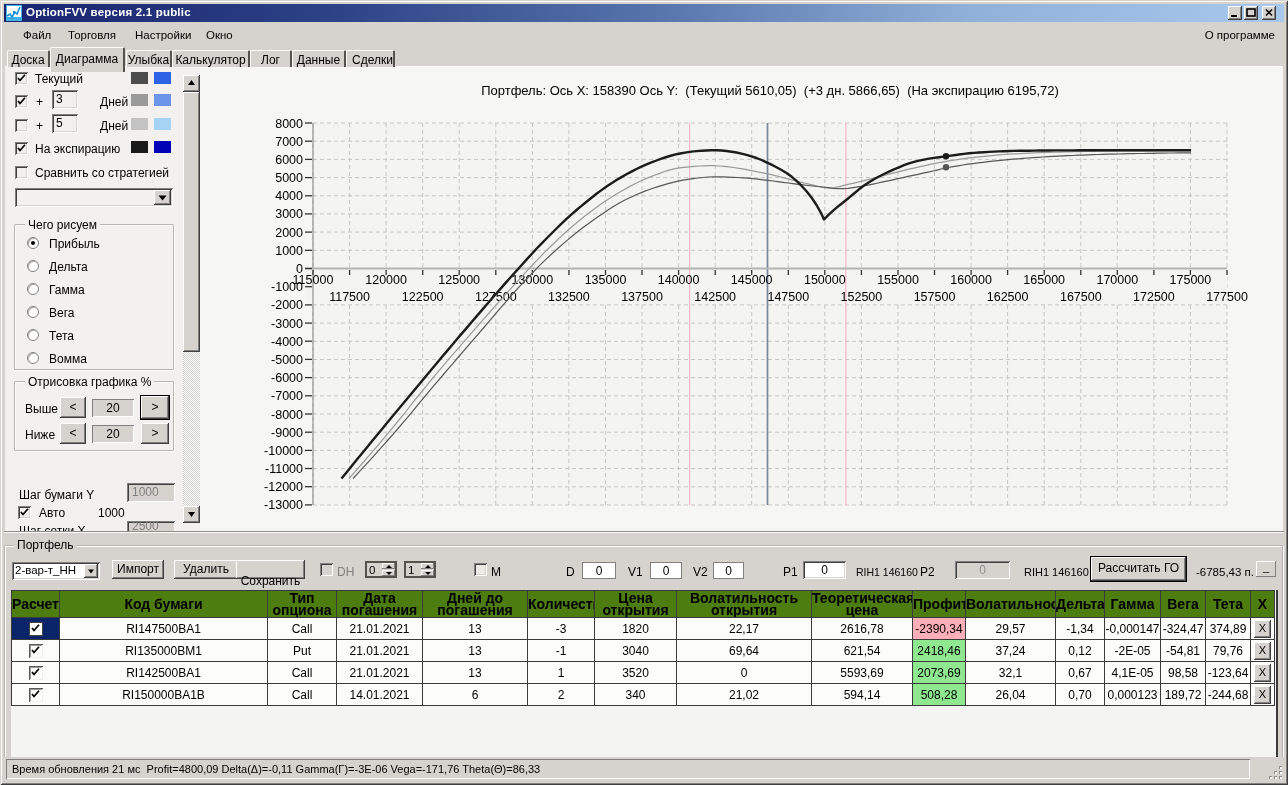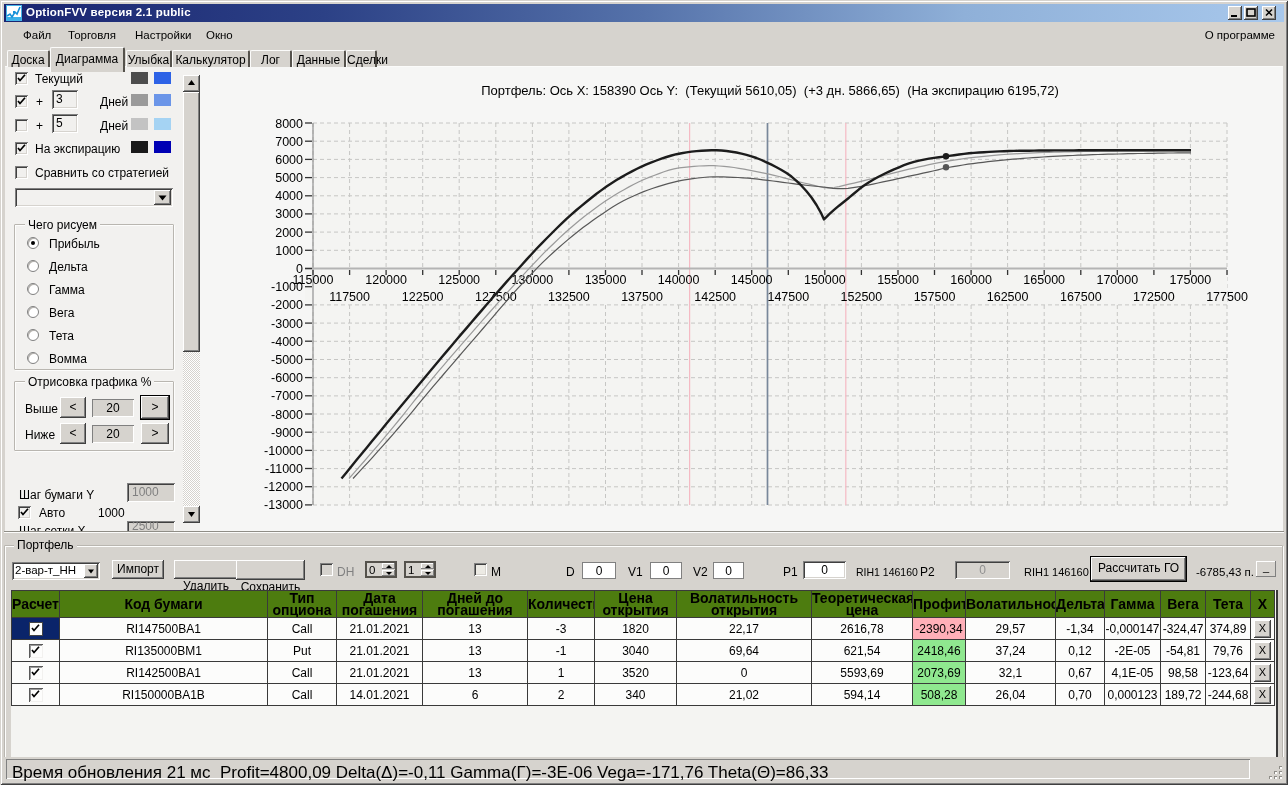--- a/index.html
+++ b/index.html
@@ -72,21 +72,21 @@
 #ptable td.neg { background:#ffafb8; }
 #ptable td.pos { background:#8fe88f; }
 .tcb { display:inline-block; position:relative; width:14px; height:14px; background:#fdfdfc; vertical-align:middle;
   box-shadow: inset 1px 1px 0 #5a5a5a, inset -1px -1px 0 #f2f1ef, inset 2px 2px 0 #9a9a9a; }
 .tcb svg { position:absolute; left:2px; top:2px; }
 td.selcell { background:#0a246a; }
 td.selcell .tcb { box-shadow: inset 0 0 0 1px #444; }
 .xbtn { display:inline-block; width:17px; height:18px; background:#d6d3ce; font-size:11px; line-height:17px;
   box-shadow: inset -1px -1px 0 #404040, inset 1px 1px 0 #fff, inset -2px -2px 0 #808080, inset 2px 2px 0 #d6d3ce; }
 #statusbar { position:absolute; left:4px; top:757px; width:1280px; height:24px; background:#d6d3ce; }
-.sbcell { position:absolute; left:2px; top:2px; width:1244px; height:20px; font-size:17px; padding:4px 0 0 6px;
+.sbcell { position:absolute; left:2px; top:2px; width:1244px; height:20px; font-size:11px; padding:4px 0 0 6px;
   color:#000; box-shadow: inset 1px 1px 0 #808080, inset -1px -1px 0 #fff; }
 .grip { position:absolute; right:2px; bottom:2px; width:13px; height:13px; }
 </style>
 </head>
 <body>
 <div id="win">
 
   <div id="titlebar">
     <svg class="ticon" viewBox="0 0 16 16">
       <rect x="0" y="0" width="16" height="16" fill="#45b4e8"></rect>
@@ -121,21 +121,21 @@
     <span class="mi" style="right:9px; white-space:nowrap;">О программе</span>
   </div>
 
   <div id="tabline"></div>
   <div class="tab" style="left:7px; width:43px;">Доска</div>
   <div class="tab sel" style="left:50px; width:75px;">Диаграмма</div>
   <div class="tab" style="left:126px; width:46px;">Улыбка</div>
   <div class="tab" style="left:172px; width:78px;">Калькулятор</div>
   <div class="tab" style="left:250px; width:42px;">Лог</div>
   <div class="tab" style="left:292px; width:54px;">Данные</div>
-  <div class="tab" style="left:346px; width:31px;">Сделки</div>
+  <div class="tab" style="left:346px; width:49px;text-align:right;">Сделки</div>
 
   <div id="leftpanel">
       <div id="lpin">
 
     <div class="cb" style="left:10px; top:1px;">
           <svg width="9" height="9">
             <path d="M1 4 L3 6.5 L8 0.8" stroke="#000" stroke-width="1.7" fill="none"></path>
           </svg>
         </div>
     <div class="lbl" style="left:30px; top:1px;">Текущий</div>
@@ -324,22 +324,22 @@
 
   <div id="portfolio">
     <div class="grp" style="left:4px; top:545px; width:1279px; height:213px; box-shadow:inset 1px 1px 0 #fdfdfc, 1px 1px 0 #fdfdfc;"></div>
     <div class="grplbl" style="left:14px; top:538px; background:#d6d3ce;">Портфель</div>
 
     <div class="efield" style="left:12px; top:562px; width:88px; height:18px; text-align:left; padding:2px 0 0 3px; font-size:11.5px;">2-вар-т_НН</div>
     <div class="btn" style="left:84px; top:564px; width:14px; height:14px;"><svg width="14" height="14">
           <path d="M4 5.5 L7 9.5 L10 5.5 Z" fill="#000"></path>
         </svg></div>
     <div class="btn" style="left:112px; top:560px; width:52px; height:19px; padding-top:2px;">Импорт</div>
-    <div class="btn" style="left:174px; top:560px; width:64px; height:19px; padding-top:19px;">Удалить</div>
-    <div class="btn" style="left:236px; top:560px; width:69px; height:19px; padding-top:20px;">Сохранить</div>
+    <div class="btn" style="left:174px; top:560px; width:64px; height:19px; padding-top:2px;">Удалить</div>
+    <div class="btn" style="left:236px; top:560px; width:69px; height:19px; padding-top:14px;">Сохранить</div>
     <div class="cb" style="left:320px; top:563px; background:#d6d3ce;"></div>
     <div class="lbl" style="left:337px; top:565px; color:#808080; font-size:12px;">DH</div>
     <div class="spinbox" style="left:365px; top:561px;">
         <span class="sv">0</span>
         <span class="sb">
           <i class="su"></i>
           <i class="sd"></i>
         </span>
       </div>
     <div class="spinbox" style="left:404px; top:561px;">

